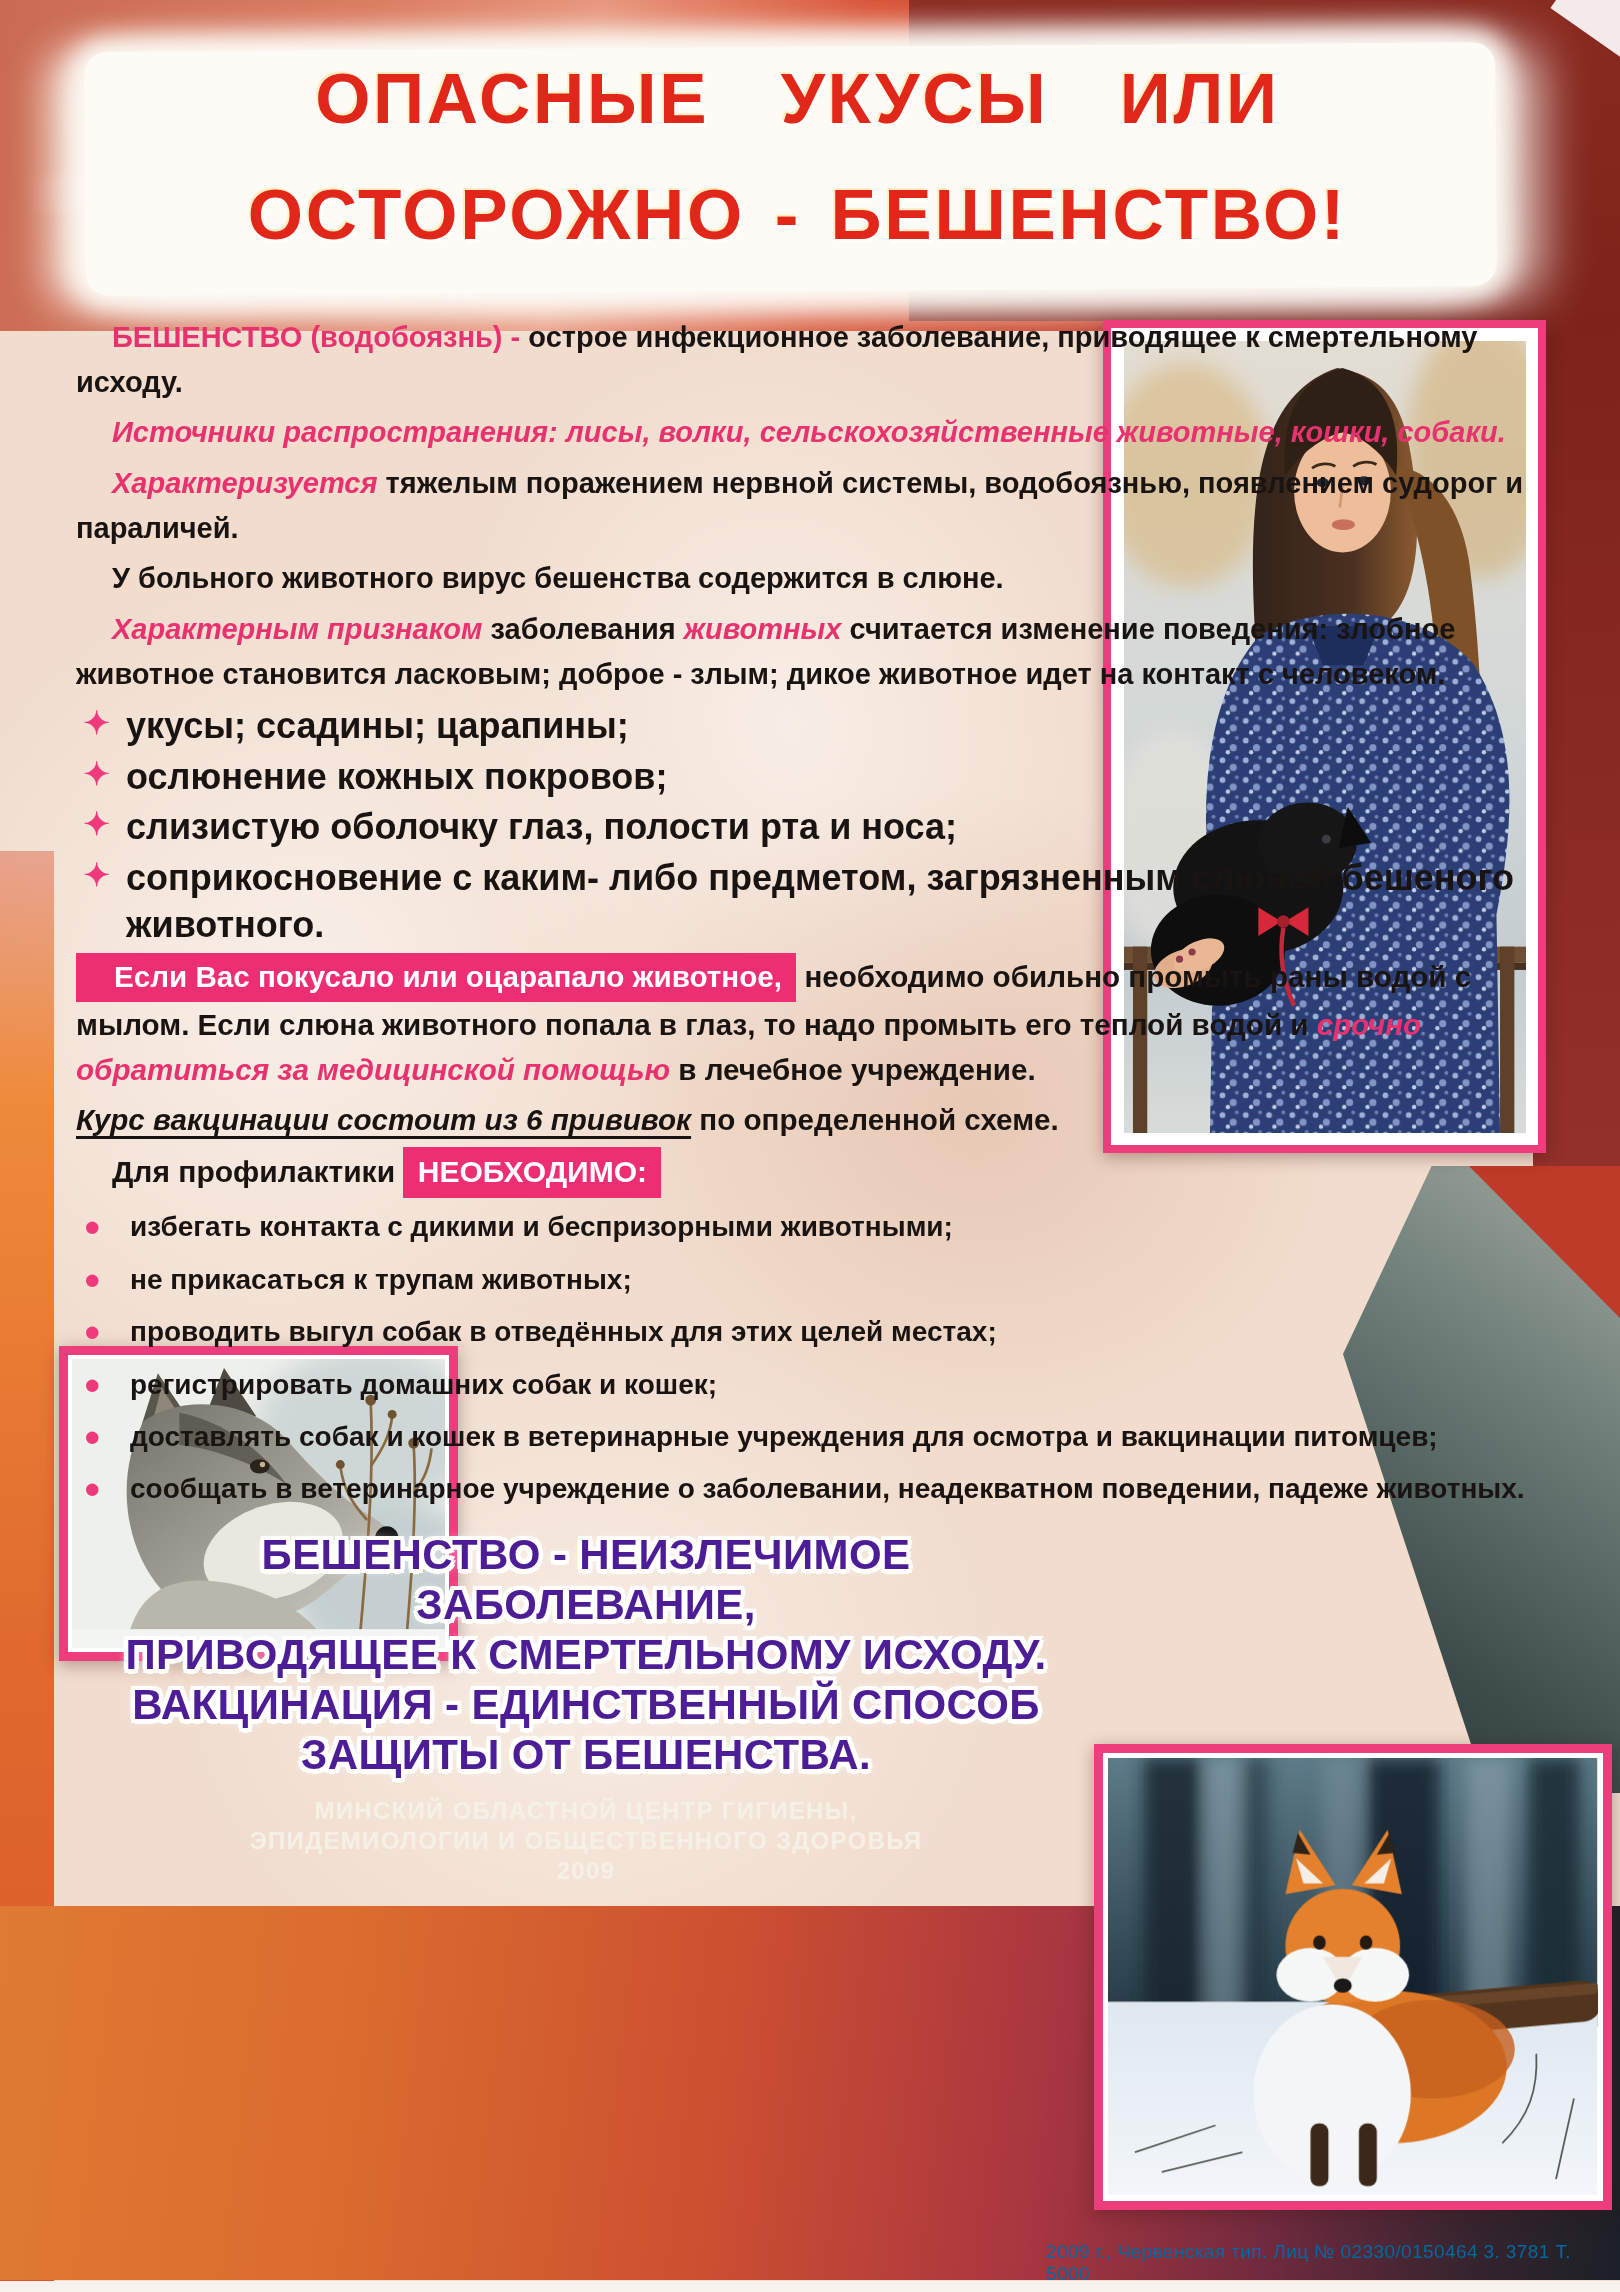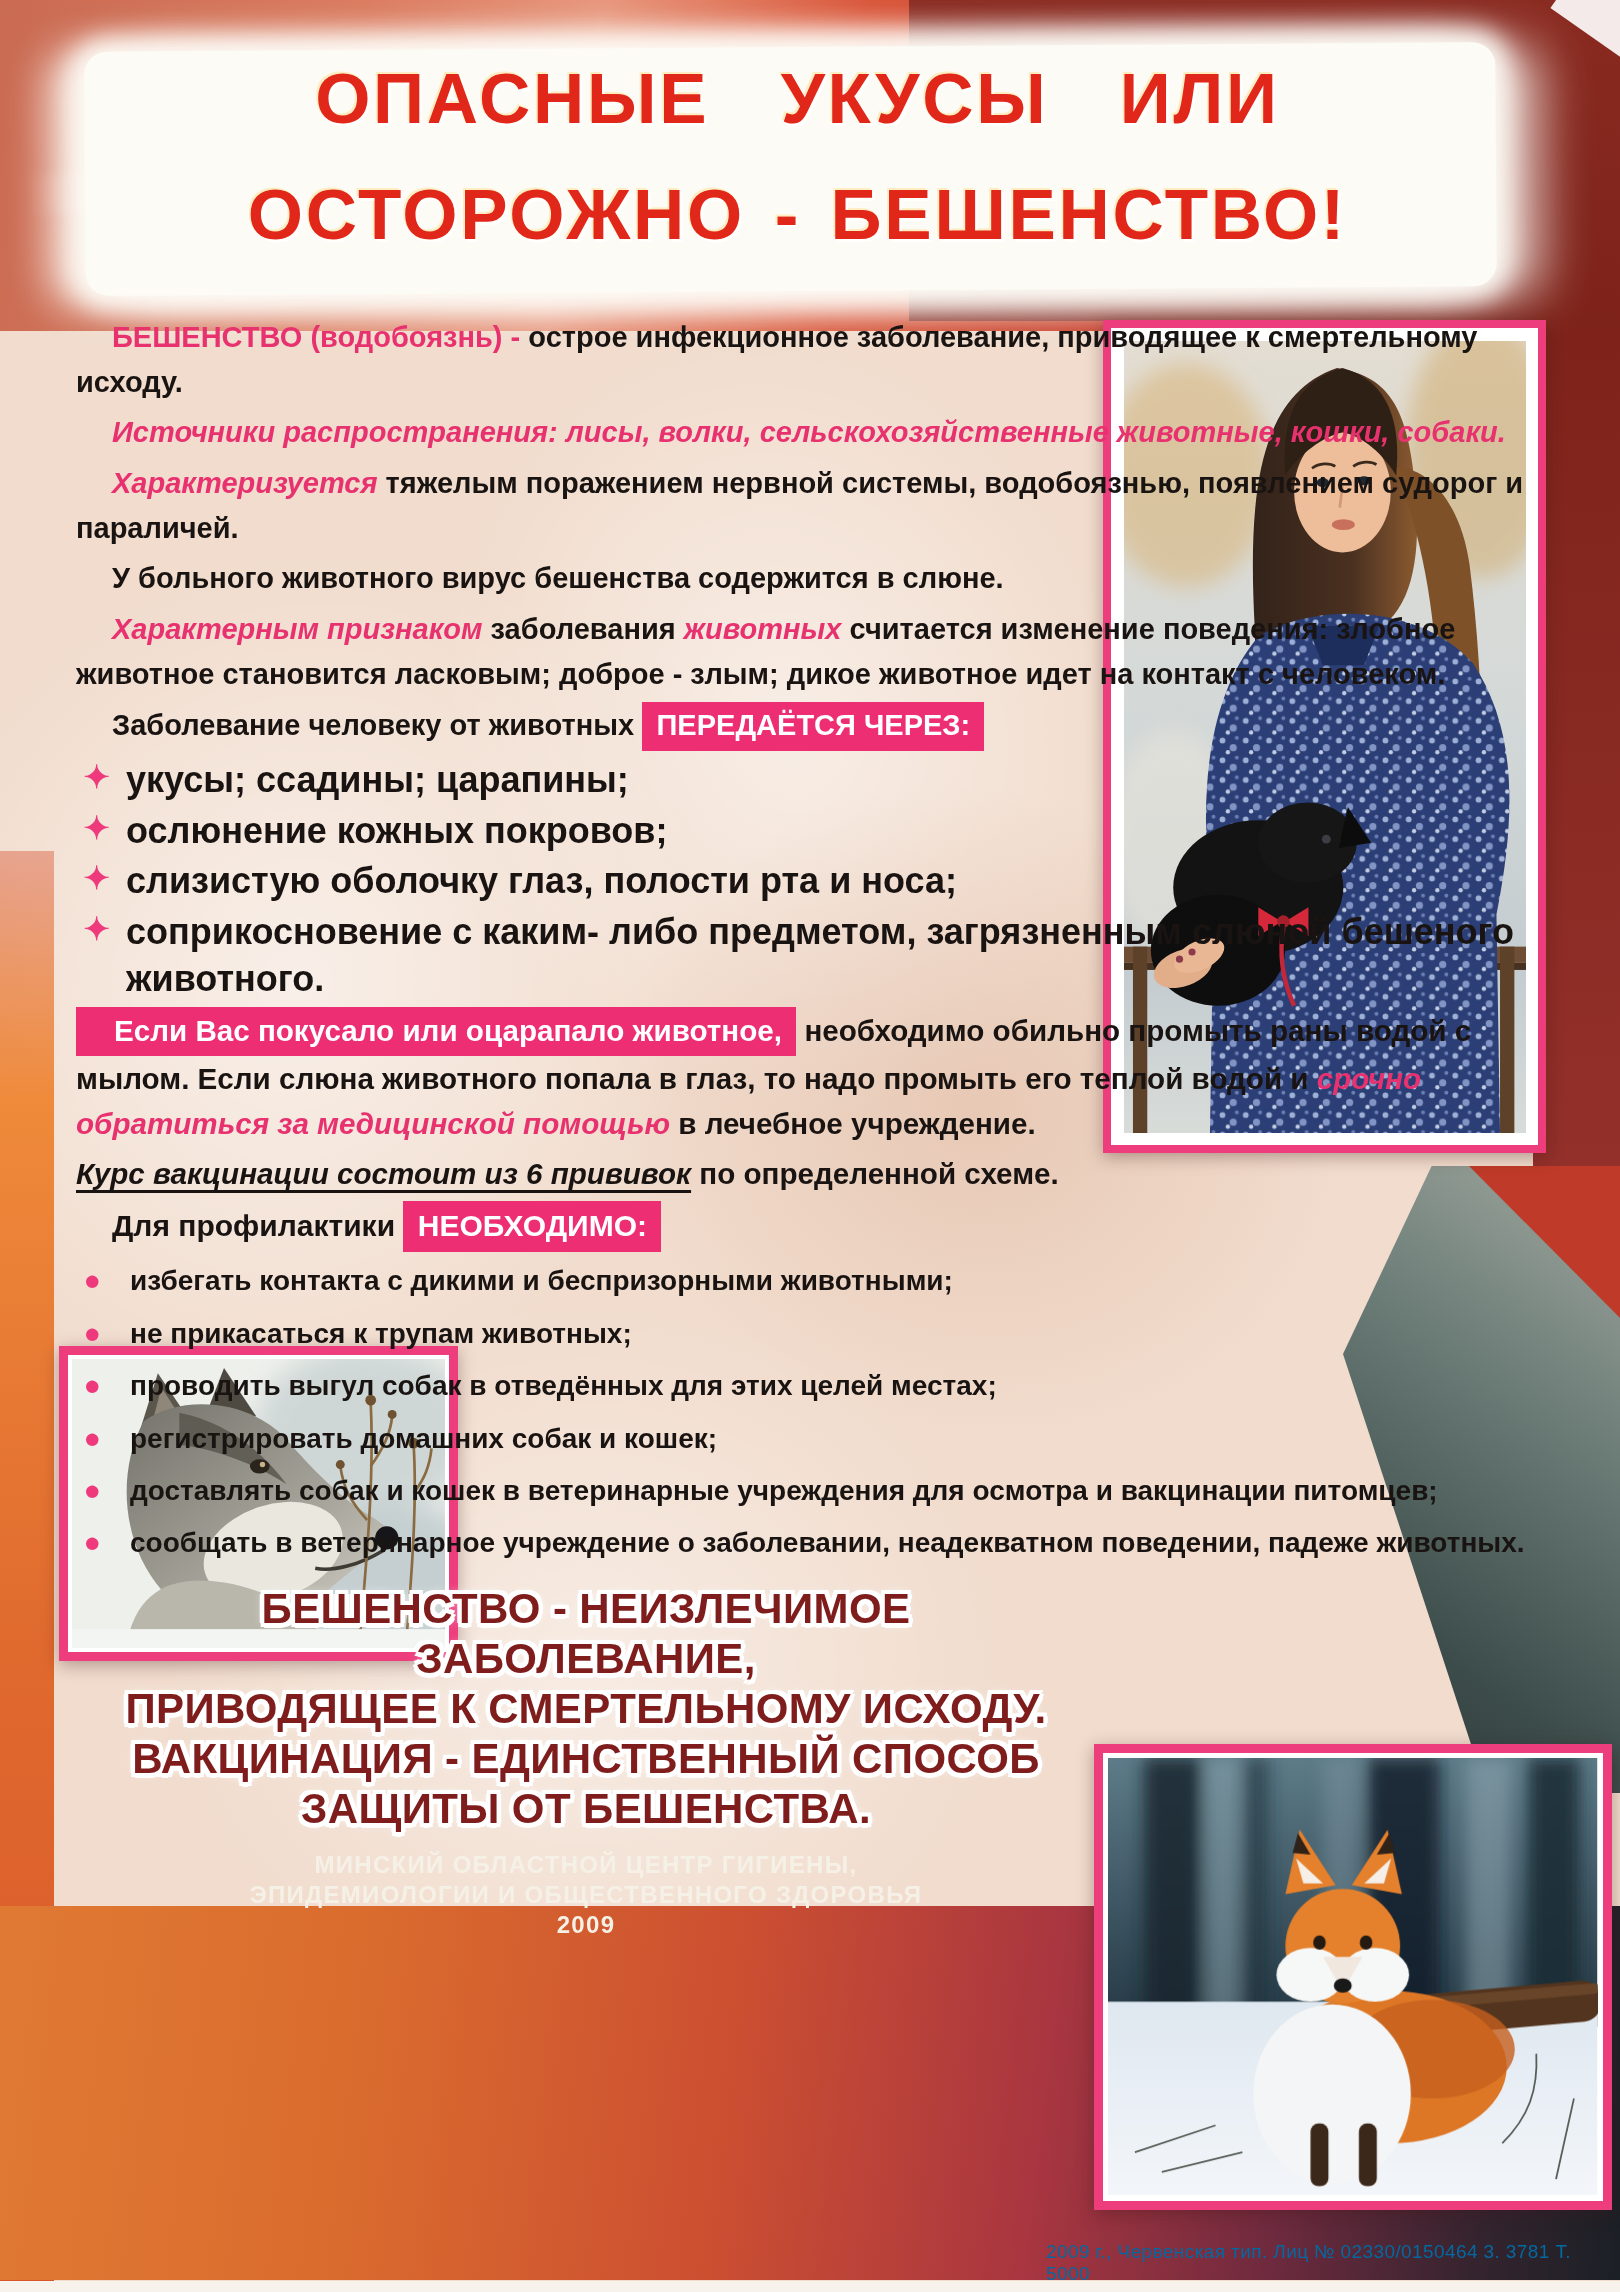--- a/index.html
+++ b/index.html
@@ -69,21 +69,21 @@
   .vacc{font-size:29.6px;line-height:45px;text-indent:0 !important;margin-right:36px !important;}
   .underl{font-style:italic;text-decoration:underline;text-decoration-thickness:2.7px;text-underline-offset:6.3px;}
   .proph{font-size:30px;line-height:47px;}
   .ml-wolf{margin-left:390px;}
   .mr-150{margin-right:134px;}
   .mr-fox{margin-right:469px;}
   .ul-b{list-style:none;margin:4px;padding:0;font-size:28px;line-height:47px;}
   .ul-b li{position:relative;padding-left:50px;margin:0 0 5.4px;}
   .ul-b li::before{content:"●";position:absolute;left:3.6px;top:0;color:#ee3a7c;font-size:29px;}
   .slogan{margin:18px 469px 0 18px;text-align:center;}
-  .slogan-line{font-size:42px;line-height:50px;color:#7f1d1d;letter-spacing:0.4px;
+  .slogan-line{font-size:42px;line-height:50px;color:#4c1d95;letter-spacing:0.4px;
     text-shadow:-3.6px -3.6px 0 #fff,3.6px -3.6px 0 #fff,-3.6px 3.6px 0 #fff,3.6px 3.6px 0 #fff,
       -4.5px 0 0 #fff,4.5px 0 0 #fff,0 -4.5px 0 #fff,0 4.5px 0 #fff,0 0 10.7px rgba(255,255,255,.95);}
   .footer{margin:16px 469px 0 18px;text-align:center;color:#f6f1e6;}
   .footer-line{font-size:24px;line-height:29.6px;letter-spacing:1.3px;}
   .imprint{position:absolute;left:1046px;top:2241px;z-index:4;color:#0369a1;
     font-size:19px;letter-spacing:0.4px;font-weight:normal;}
 </style>
 </head>
 <body>
 
@@ -276,21 +276,20 @@
     <p class="wrap-girl"><span class="pink">БЕШЕНСТВО (водобоязнь) -</span> <span>острое инфекционное заболевание, приводящее к смертельному исходу.</span></p>
 
     <p class="wrap-girl pink-i">Источники распространения: лисы, волки,  сельскохозяйственные животные, кошки, собаки.</p>
 
     <p class="wrap-girl"><span class="pink-i">Характеризуется</span> <span>тяжелым поражением нервной системы, водобоязнью, появлением судорог и параличей.</span></p>
 
     <p class="wrap-girl">У больного животного вирус бешенства содержится в слюне.</p>
 
     <p class="wrap-girl"><span class="pink-i">Характерным признаком</span> <span>заболевания</span> <span class="pink-i">животных</span> <span>считается изменение поведения: злобное животное становится ласковым; доброе - злым; дикое животное  идет на контакт с человеком.</span></p>
 
-    <p class="wrap-girl"><span>Заболевание человеку от животных</span> <span class="badge">ПЕРЕДАЁТСЯ ЧЕРЕЗ:</span></p>
 
     <ul class="ul-a wrap-girl">
       <li>укусы;  ссадины; царапины;</li>
       <li>ослюнение кожных покровов;</li>
       <li>слизистую оболочку глаз, полости рта и носа;</li>
       <li>соприкосновение с каким- либо предметом, загрязненным слюной бешеного животного.</li>
     </ul>
 
     <p class="bitten"><span class="badge badge-lead">Если Вас покусало или оцарапало животное,</span> <span>необходимо обильно промыть раны водой с мылом. Если слюна животного попала в глаз, то надо промыть его теплой водой и</span> <span class="pink-i">срочно обратиться за медицинской помощью</span> <span>в лечебное  учреждение.</span></p>
 

